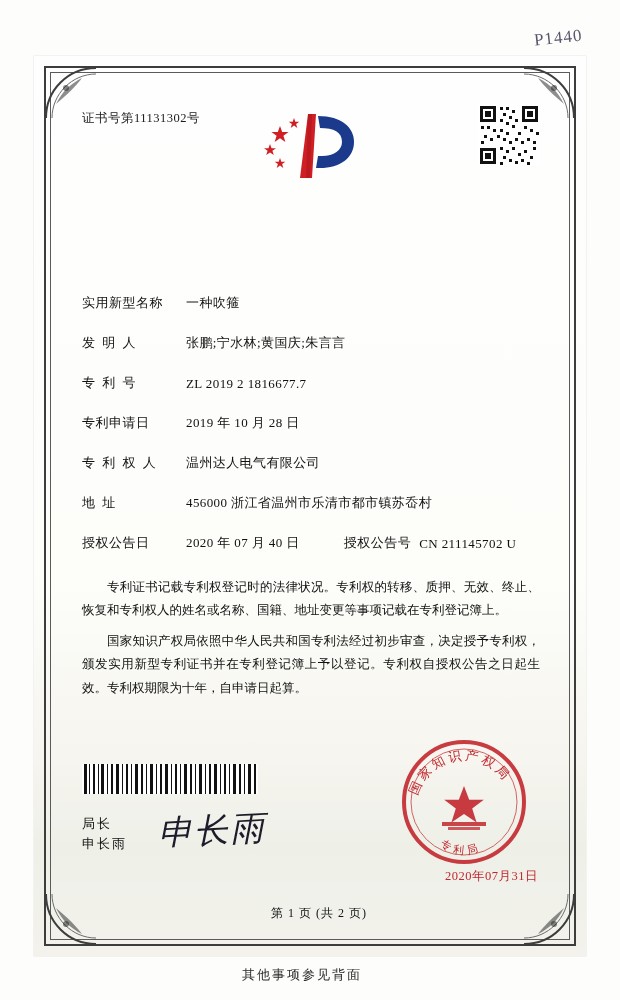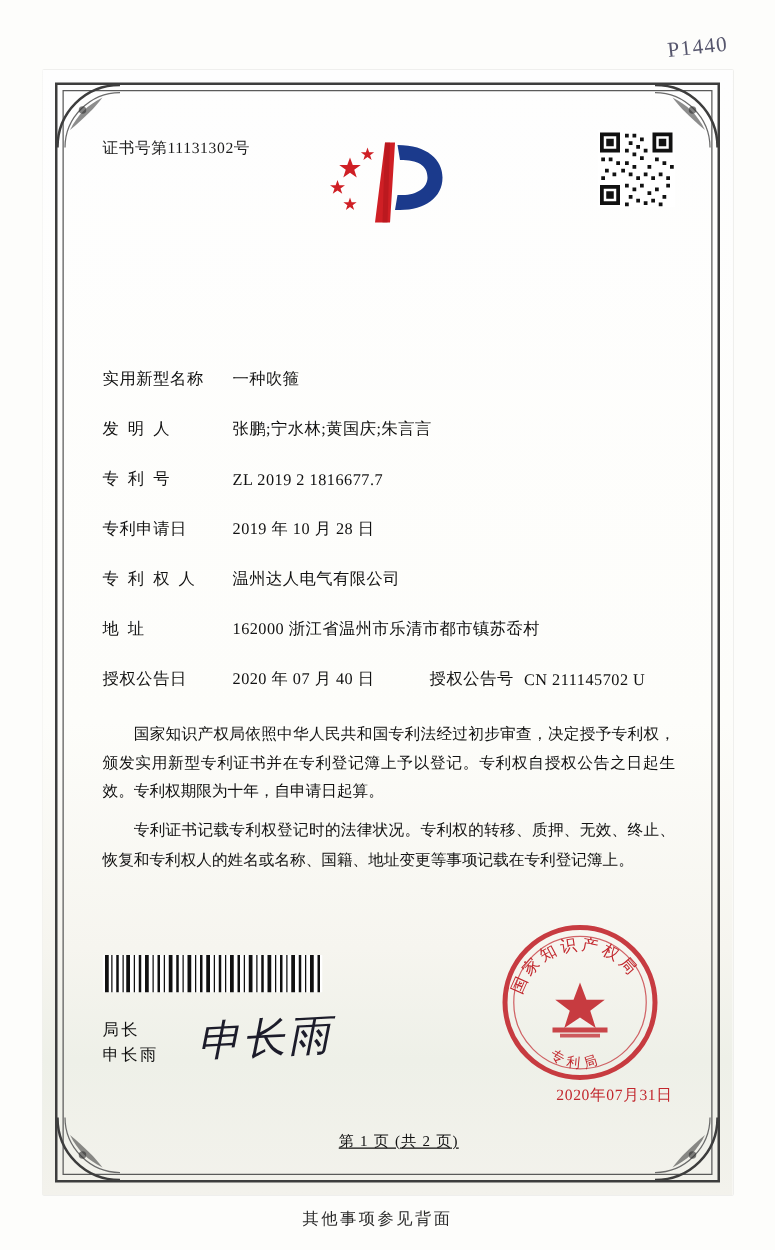--- a/index.html
+++ b/index.html
@@ -200,21 +200,20 @@
   }
 
   .page-footer {
     position: absolute;
     left: 18px; right: 0;
     bottom: 34px;
     text-align: center;
     font-size: 12px;
     color: #111;
     letter-spacing: 1px;
-    text-decoration: underline;
   }
 
   .back-note {
     position: absolute;
     left: 0; right: 16px;
     bottom: 16px;
     text-align: center;
     font-size: 13px;
     color: #2a2a2a;
     letter-spacing: 2px;
@@ -357,33 +356,33 @@
       <div class="field-row">
         <span class="f-label wide">专利申请日</span>
         <span class="f-value">2019 年 10 月 28 日</span>
       </div>
       <div class="field-row">
         <span class="f-label">专 利 权 人</span>
         <span class="f-value">温州达人电气有限公司</span>
       </div>
       <div class="field-row">
         <span class="f-label">地 址</span>
-        <span class="f-value">162000 浙江省温州市乐清市都市镇苏岙村</span>
+        <span class="f-value">456000 浙江省温州市乐清市都市镇苏岙村</span>
       </div>
       <div class="field-row two">
         <span class="f-label wide">授权公告日</span>
         <span class="f-value">2020 年 07 月 40 日</span>
         <span class="f-value2-label">授权公告号</span>
         <span class="f-value f-value2">CN 211145702 U</span>
       </div>
     </div>
 
     <div class="paras">
+      <p>专利证书记载专利权登记时的法律状况。专利权的转移、质押、无效、终止、恢复和专利权人的姓名或名称、国籍、地址变更等事项记载在专利登记簿上。</p>
       <p>国家知识产权局依照中华人民共和国专利法经过初步审查，决定授予专利权，颁发实用新型专利证书并在专利登记簿上予以登记。专利权自授权公告之日起生效。专利权期限为十年，自申请日起算。</p>
-      <p>专利证书记载专利权登记时的法律状况。专利权的转移、质押、无效、终止、恢复和专利权人的姓名或名称、国籍、地址变更等事项记载在专利登记簿上。</p>
     </div>
 
     <div class="barcode">
       <svg width="176" height="30" viewBox="0 0 176 30">
         <rect width="176" height="30" fill="#fff"></rect>
         <g fill="#111">
           <rect x="2" y="0" width="3" height="30"></rect>
             <rect x="7" y="0" width="1" height="30"></rect>
           <rect x="11" y="0" width="2" height="30"></rect>
             <rect x="16" y="0" width="1" height="30"></rect>

